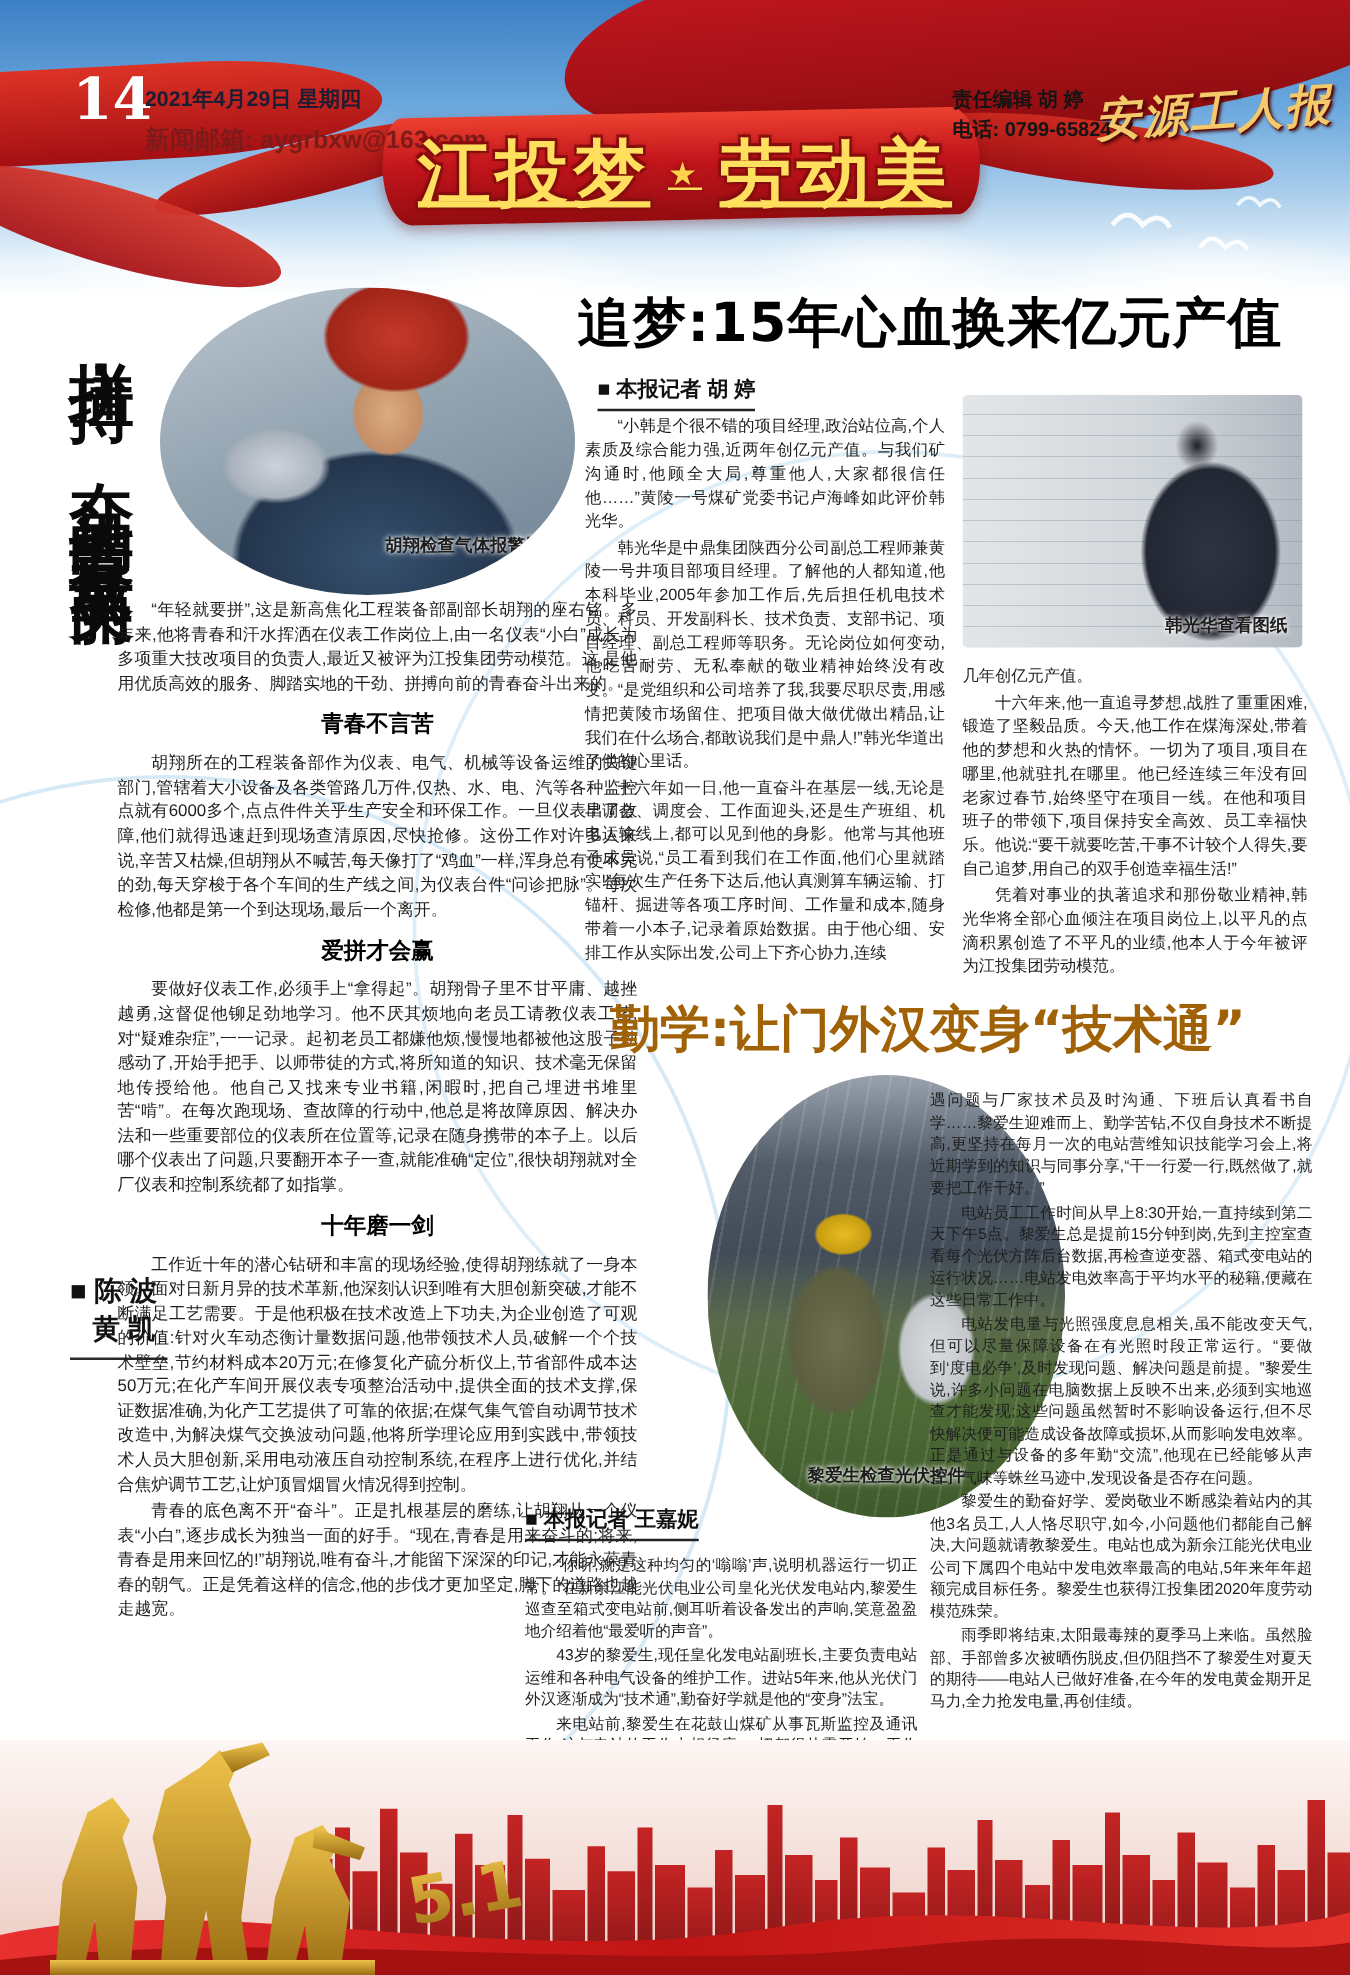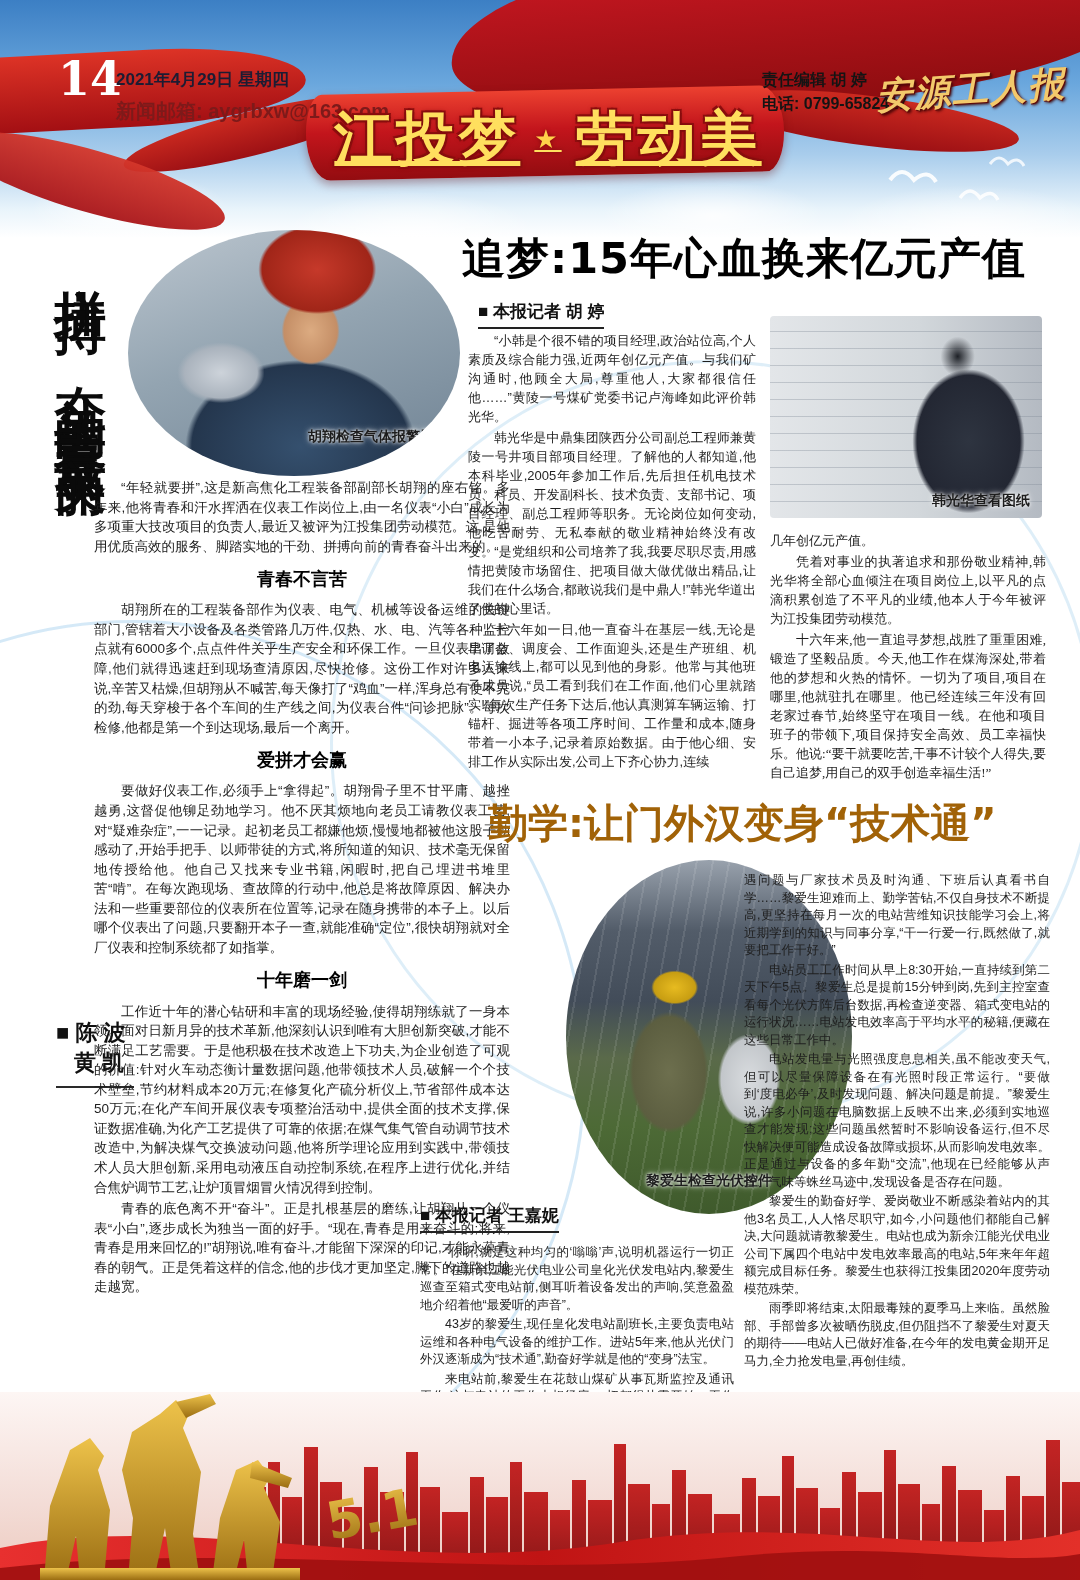--- a/index.html
+++ b/index.html
@@ -83,21 +83,21 @@
   .byline{font-size:17px;font-weight:bold;color:#111;border-bottom:2px solid #222;padding-bottom:4px;}
   .byline1{left:478px;top:300px;}
   .photo2{left:770px;top:316px;width:272px;height:202px;border-radius:4px;
        background:
         radial-gradient(26px 30px at 69% 20%,#1d2026 0%,rgba(0,0,0,0) 66%),
         radial-gradient(78px 100px at 73% 62%,#2e3440 0%,#232733 66%,rgba(0,0,0,0) 72%),
         repeating-linear-gradient(0deg,rgba(255,255,255,0) 0 16px,rgba(125,135,148,.35) 16px 17px),
         linear-gradient(90deg,#e3e6e9 0%,#d2d7db 55%,#b4bac2 100%);}
   .photo2 .photo-cap{right:12px;bottom:8px;}
   .col-mid{left:468px;top:332px;width:288px;font-size:13px;line-height:1.46;text-align:justify;}
-  .col-right-top{left:770px;top:532px;width:276px;font-size:13px;line-height:1.46;text-align:justify;font-family:Liberation Serif, serif;}
+  .col-right-top{left:770px;top:532px;width:276px;font-size:13px;line-height:1.46;text-align:justify;}
 
   
   .headline2{left:488px;top:796px;width:560px;font-size:40px;font-weight:900;color:#a16207;
        white-space:nowrap;font-family:"DejaVu Sans","Liberation Sans",sans-serif;}
   .photo3{left:566px;top:860px;width:286px;height:354px;border-radius:50%;
        background:
         radial-gradient(36px 26px at 38% 36%,#e7bb20 0%,#c79d12 58%,rgba(0,0,0,0) 65%),
         radial-gradient(60px 92px at 36% 60%,#6d6f4e 0%,#5c5e40 60%,rgba(0,0,0,0) 66%),
         radial-gradient(48px 70px at 64% 62%,#d9dcdf 0%,#c2c6ca 58%,rgba(0,0,0,0) 65%),
         repeating-linear-gradient(100deg,rgba(255,255,255,.10) 0 2px,rgba(0,0,0,0) 2px 16px),
@@ -170,22 +170,22 @@
   <div class="abs photo photo2">
     <span class="photo-cap">韩光华查看图纸</span>
   </div>
   <div class="abs col-mid">
       <p class="para">“小韩是个很不错的项目经理,政治站位高,个人素质及综合能力强,近两年创亿元产值。与我们矿沟通时,他顾全大局,尊重他人,大家都很信任他……”黄陵一号煤矿党委书记卢海峰如此评价韩光华。</p>
       <p class="para">韩光华是中鼎集团陕西分公司副总工程师兼黄陵一号井项目部项目经理。了解他的人都知道,他本科毕业,2005年参加工作后,先后担任机电技术员、科员、开发副科长、技术负责、支部书记、项目经理、副总工程师等职务。无论岗位如何变动,他吃苦耐劳、无私奉献的敬业精神始终没有改变。“是党组织和公司培养了我,我要尽职尽责,用感情把黄陵市场留住、把项目做大做优做出精品,让我们在什么场合,都敢说我们是中鼎人!”韩光华道出了他的心里话。</p>
       <p class="para">十六年如一日,他一直奋斗在基层一线,无论是早调会、调度会、工作面迎头,还是生产班组、机电运输线上,都可以见到他的身影。他常与其他班子成员说,“员工看到我们在工作面,他们心里就踏实!”每次生产任务下达后,他认真测算车辆运输、打锚杆、掘进等各项工序时间、工作量和成本,随身带着一小本子,记录着原始数据。由于他心细、安排工作从实际出发,公司上下齐心协力,连续</p>
     </div>
   <div class="abs col-right-top">
       <p class="para cont">几年创亿元产值。</p>
+      <p class="para">十六年来,他一直追寻梦想,战胜了重重困难,锻造了坚毅品质。今天,他工作在煤海深处,带着他的梦想和火热的情怀。一切为了项目,项目在哪里,他就驻扎在哪里。他已经连续三年没有回老家过春节,始终坚守在项目一线。在他和项目班子的带领下,项目保持安全高效、员工幸福快乐。他说:“要干就要吃苦,干事不计较个人得失,要自己追梦,用自己的双手创造幸福生活!”</p>
       <p class="para">凭着对事业的执著追求和那份敬业精神,韩光华将全部心血倾注在项目岗位上,以平凡的点滴积累创造了不平凡的业绩,他本人于今年被评为江投集团劳动模范。</p>
-      <p class="para">十六年来,他一直追寻梦想,战胜了重重困难,锻造了坚毅品质。今天,他工作在煤海深处,带着他的梦想和火热的情怀。一切为了项目,项目在哪里,他就驻扎在哪里。他已经连续三年没有回老家过春节,始终坚守在项目一线。在他和项目班子的带领下,项目保持安全高效、员工幸福快乐。他说:“要干就要吃苦,干事不计较个人得失,要自己追梦,用自己的双手创造幸福生活!”</p>
     </div>
 
   <h1 class="abs headline2" style="margin:0;">勤学:让门外汉变身“技术通”</h1>
   <div class="abs photo photo3">
     <span class="photo-cap">黎爱生检查光伏控件</span>
   </div>
   <div class="abs col2-right">
       <p class="para cont">遇问题与厂家技术员及时沟通、下班后认真看书自学……黎爱生迎难而上、勤学苦钻,不仅自身技术不断提高,更坚持在每月一次的电站营维知识技能学习会上,将近期学到的知识与同事分享,“干一行爱一行,既然做了,就要把工作干好。”</p>
       <p class="para">电站员工工作时间从早上8:30开始,一直持续到第二天下午5点。黎爱生总是提前15分钟到岗,先到主控室查看每个光伏方阵后台数据,再检查逆变器、箱式变电站的运行状况……电站发电效率高于平均水平的秘籍,便藏在这些日常工作中。</p>
       <p class="para">电站发电量与光照强度息息相关,虽不能改变天气,但可以尽量保障设备在有光照时段正常运行。“要做到‘度电必争’,及时发现问题、解决问题是前提。”黎爱生说,许多小问题在电脑数据上反映不出来,必须到实地巡查才能发现;这些问题虽然暂时不影响设备运行,但不尽快解决便可能造成设备故障或损坏,从而影响发电效率。正是通过与设备的多年勤“交流”,他现在已经能够从声音、气味等蛛丝马迹中,发现设备是否存在问题。</p>

